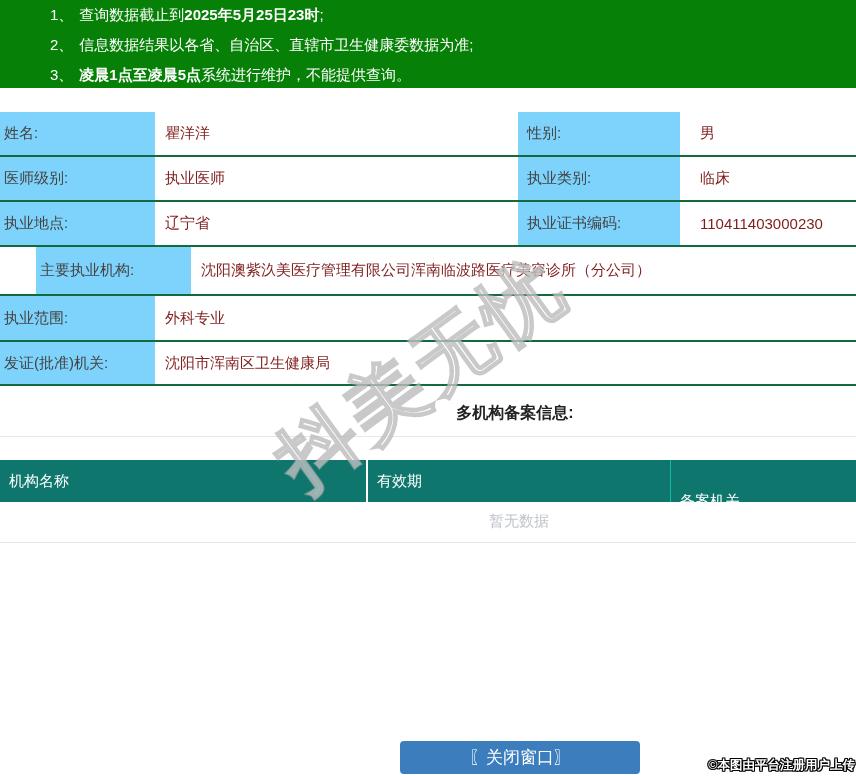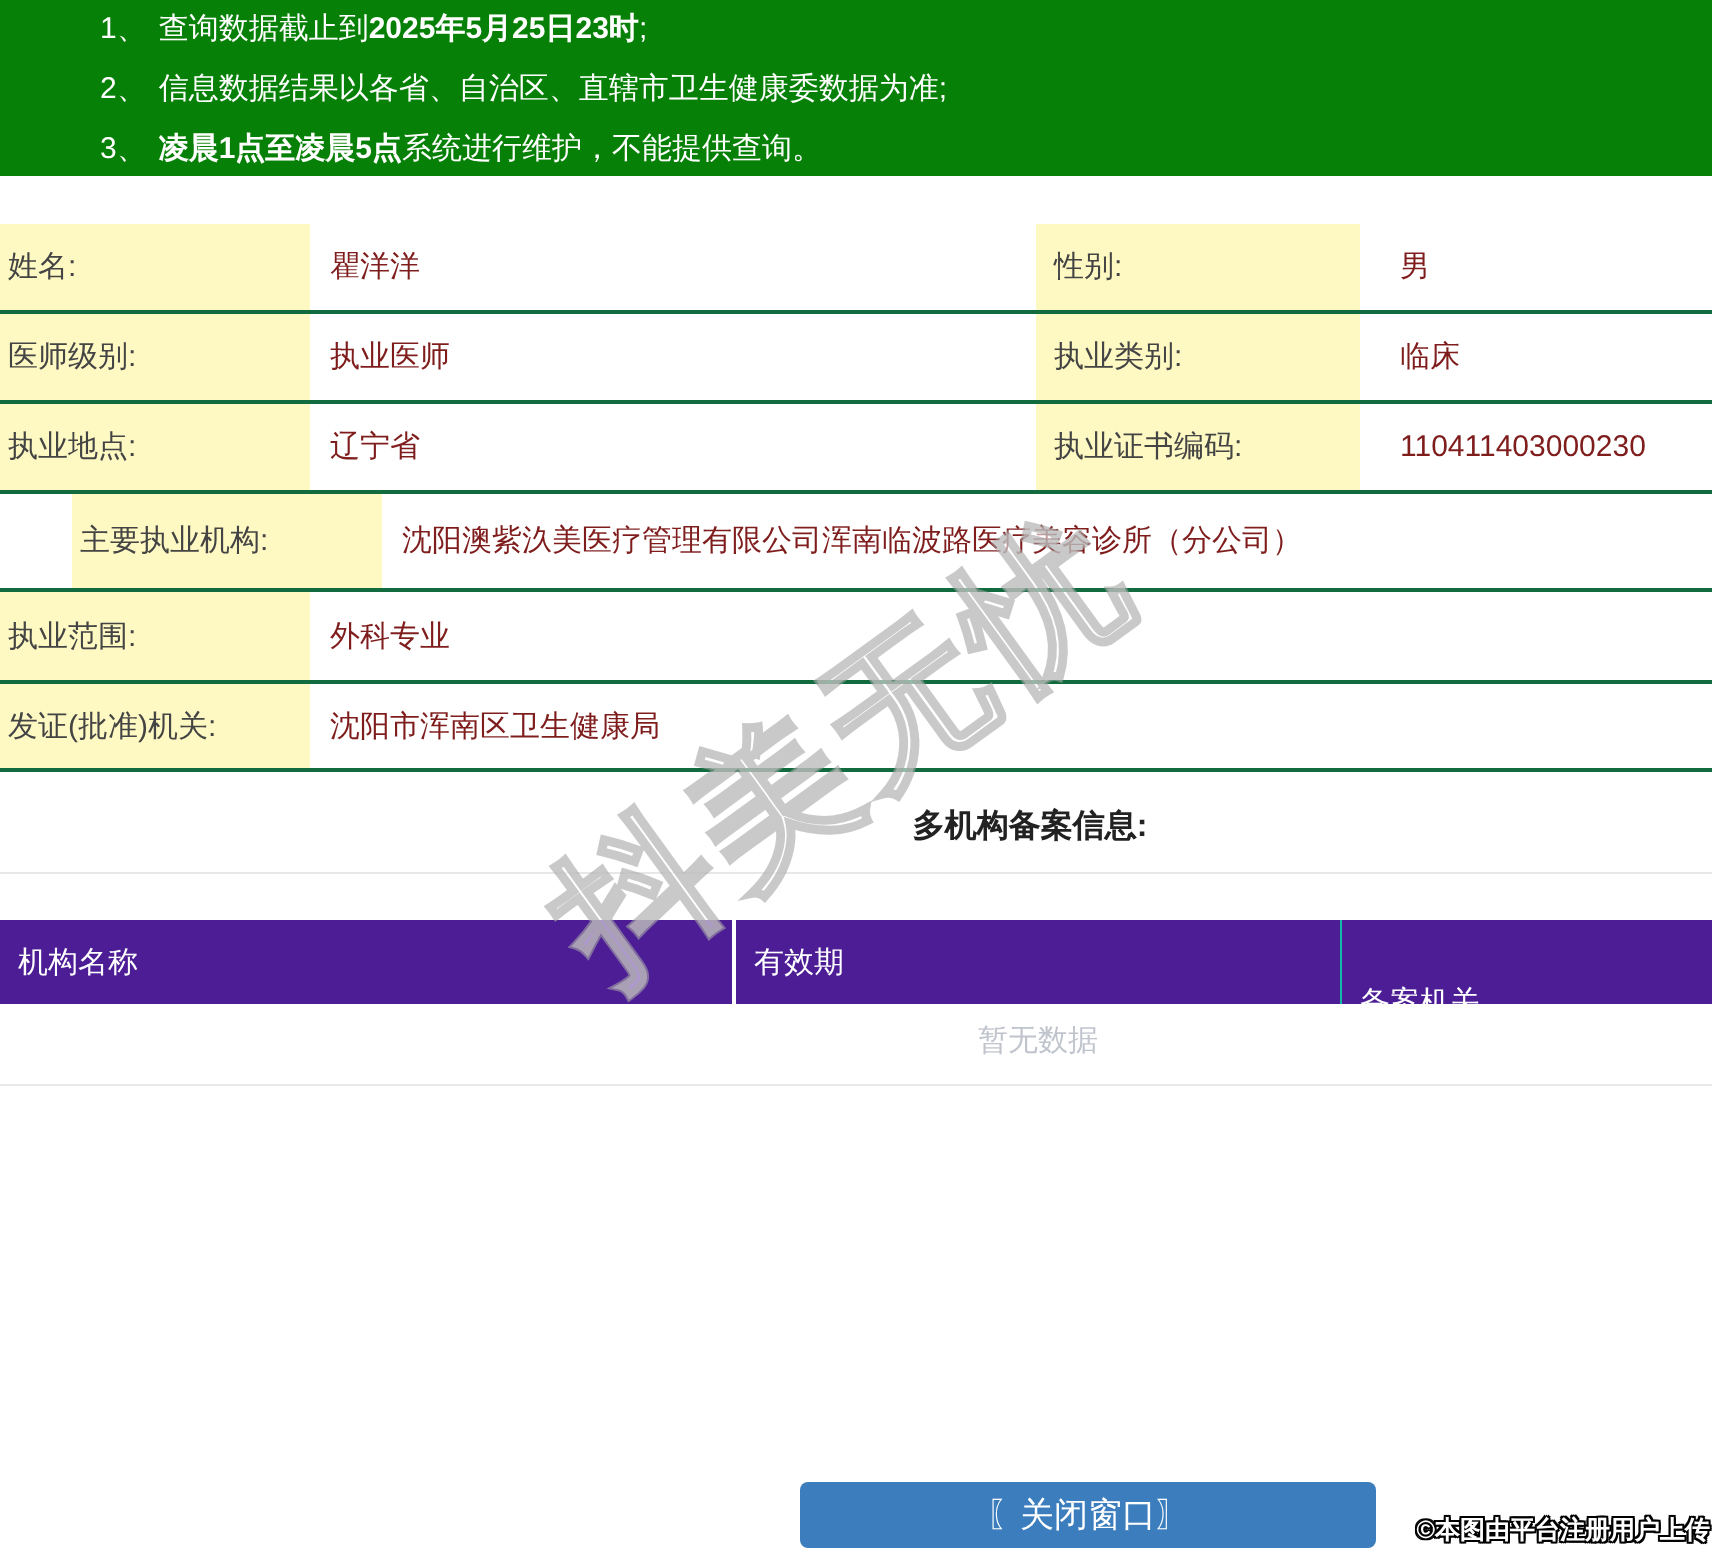--- a/index.html
+++ b/index.html
@@ -10,42 +10,42 @@
   .banner{position:absolute;top:0;left:0;width:856px;height:88px;background:#078007;color:#fff;}
   .banner .line{padding-left:50px;height:30px;line-height:30px;font-size:15px;white-space:nowrap;}
   .banner .line:first-child{margin-top:0px;}
   .banner b{font-weight:bold;}
   .banner .num{margin-right:6px;}
 
   
   .info{position:absolute;top:112px;left:0;width:856px;}
   .irow{display:flex;box-sizing:border-box;border-bottom:2px solid #116b3f;align-items:stretch;}
   .irow.h45{height:45px;} .irow.h49{height:49px;padding-left:36px;} .irow.h46{height:46px;} .irow.h44{height:44px;}
-  .lcell{width:155px;background:#fef9c3;display:flex;align-items:center;padding-left:4px;box-sizing:border-box;color:#444;font-size:15px;}
+  .lcell{width:155px;background:#7dd3fc;display:flex;align-items:center;padding-left:4px;box-sizing:border-box;color:#444;font-size:15px;}
   .vcell{display:flex;align-items:center;padding-left:10px;box-sizing:border-box;color:#7f1d1d;font-size:15px;}
   .vcell.left{width:363px;}
   .lcell.right{width:162px;padding-left:9px;}
   .vcell.rightv{flex:1;padding-left:20px;}
   .vcell.wide{flex:1;}
 
   
   .filing-head{position:absolute;top:386px;left:0;width:856px;height:51px;box-sizing:border-box;border-bottom:1px solid #e7e7e7;}
   .filing-head .txt{margin-top:17px;text-align:center;position:relative;left:87px;font-size:16px;font-weight:bold;color:#222;}
 
-  .rec-header{position:absolute;top:460px;left:0;width:856px;height:42px;display:flex;background:#4c1d95;color:#fff;font-size:15px;}
+  .rec-header{position:absolute;top:460px;left:0;width:856px;height:42px;display:flex;background:#0f766e;color:#fff;font-size:15px;}
   .rec-col{box-sizing:border-box;display:flex;align-items:center;padding-left:9px;}
   .rec-col.c1{width:368px;border-right:2px solid #fff;}
   .rec-col.c2{width:303px;border-right:1px solid #14b8a6;}
   .rec-col.c3{flex:1;margin-top:40px;}
 
   .nodata{position:absolute;top:502px;left:0;width:856px;height:41px;box-sizing:border-box;border-bottom:1px solid #e8e8e8;line-height:37px;text-align:center;font-size:15px;color:#c0c4cc;}
   .nodata span{position:relative;left:91px;}
 
   
-  .close-btn{position:absolute;top:741px;left:400px;width:288px;height:33px;background:#3b7dbd;border:none;border-radius:4px;color:#fff;font-size:17px;line-height:33px;text-align:center;cursor:pointer;font-family:inherit;padding:0;}
+  .close-btn{position:absolute;top:741px;left:400px;width:240px;height:33px;background:#3b7dbd;border:none;border-radius:4px;color:#fff;font-size:17px;line-height:33px;text-align:center;cursor:pointer;font-family:inherit;padding:0;}
 
   
   .attribution{position:absolute;top:757px;right:1px;font-size:12.5px;font-weight:bold;color:#fff;letter-spacing:0px;
     text-shadow:-1px -1px 0 #000,1px -1px 0 #000,-1px 1px 0 #000,1px 1px 0 #000,0 1px 0 #000,0 -1px 0 #000,1px 0 0 #000,-1px 0 0 #000;}
 
   
   .watermark{position:absolute;left:288px;top:420px;z-index:50;pointer-events:none;
     transform:rotate(-36deg);transform-origin:0 50%;
     font-size:78px;font-weight:bold;letter-spacing:5px;white-space:nowrap;
     color:rgba(255,255,255,0.55);-webkit-text-stroke:2px rgba(165,165,165,0.6);}

